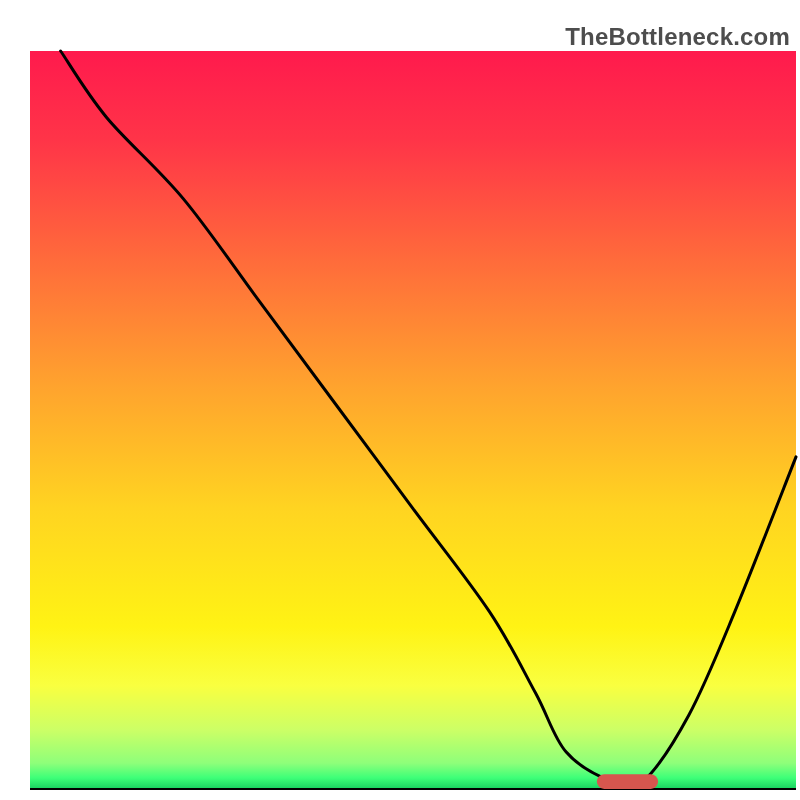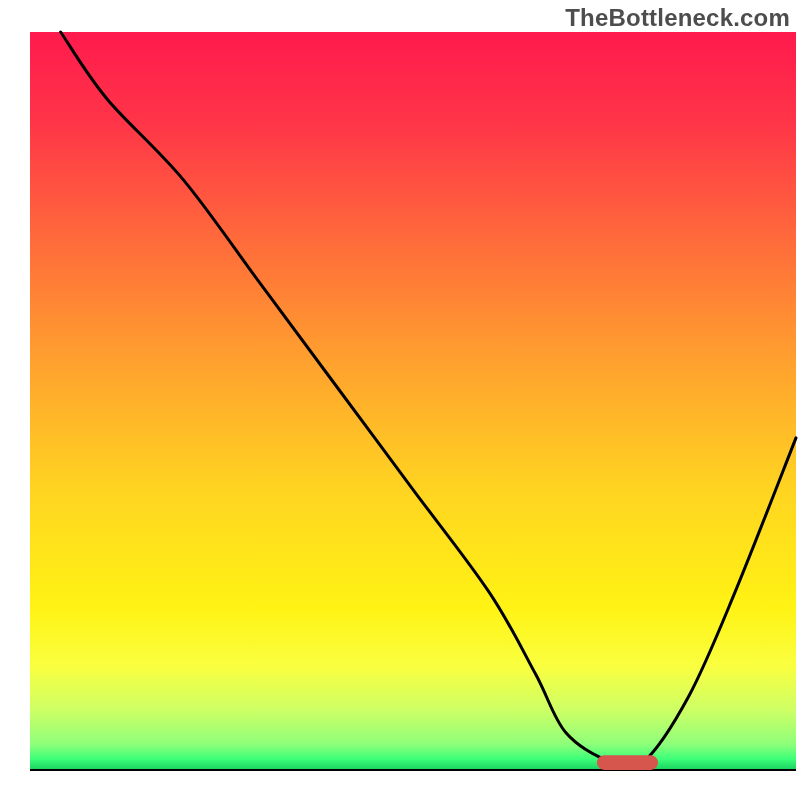--- a/index.html
+++ b/index.html
@@ -1,17 +1,17 @@
 <!DOCTYPE html>
 <html><head>
 <meta charset="utf-8">
 <style>
   * { margin: 0; padding: 0; box-sizing: border-box; }
   html, body { width: 800px; height: 800px; overflow: hidden; background: #fff; }
-  .wrap { position: relative; width: 800px; height: 744px; }
+  .wrap { position: relative; width: 800px; height: 744px; margin-top: 19px; }
   .watermark {
     position: absolute;
     top: 4px;
     right: 10px;
     font-family: Arial, Helvetica, sans-serif;
     font-size: 24px;
     font-weight: 600;
     color: #4d4d4d;
     letter-spacing: 0.2px;
   }

